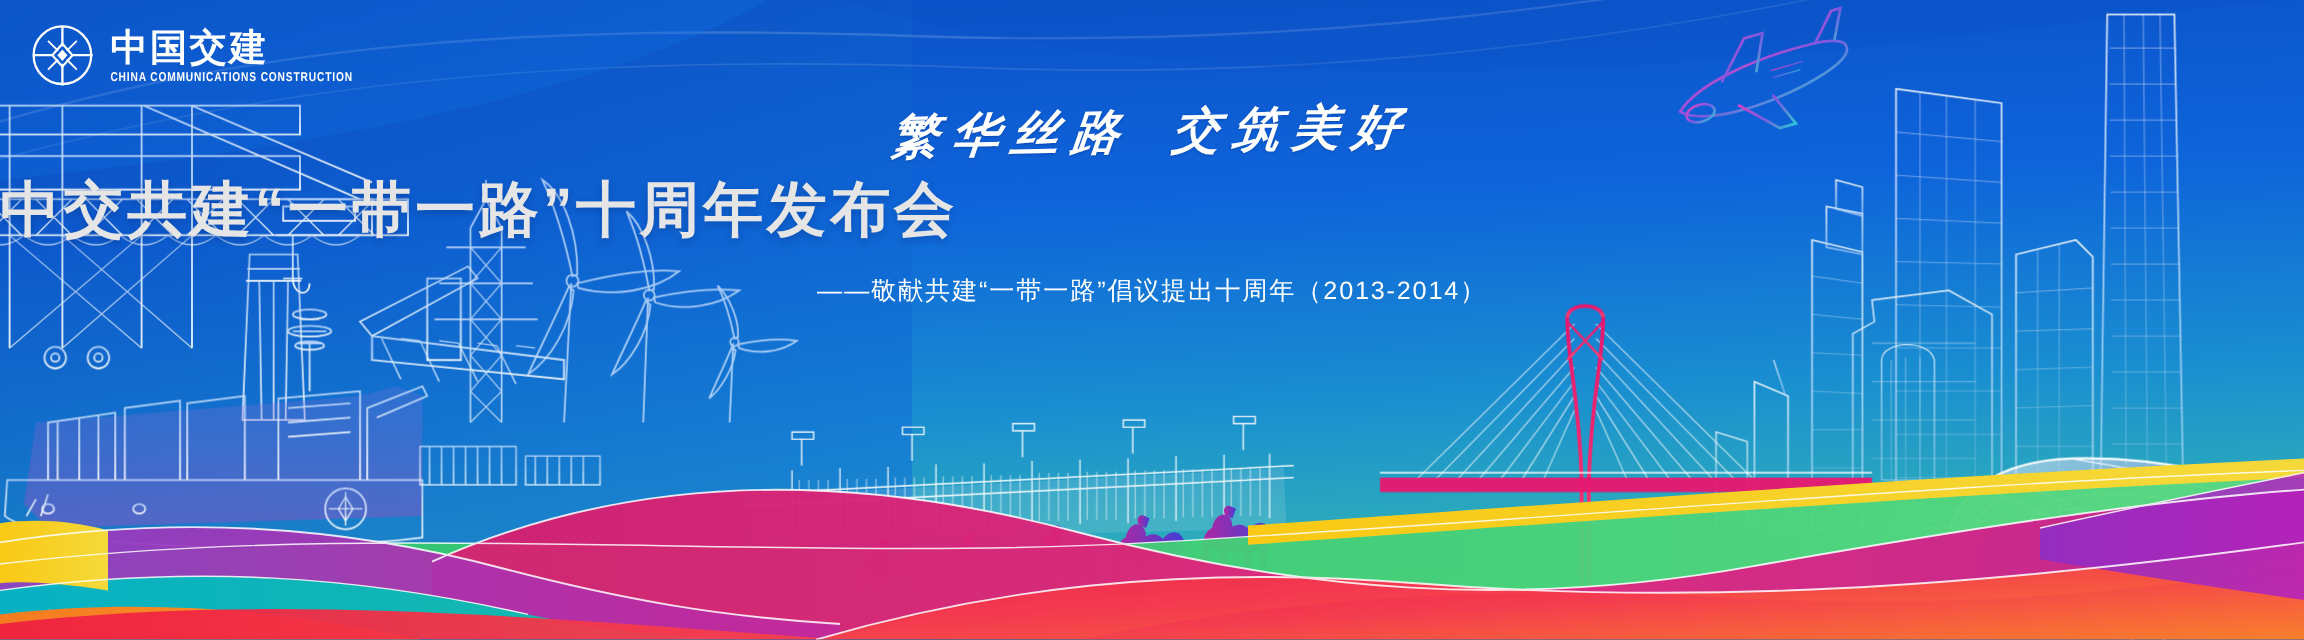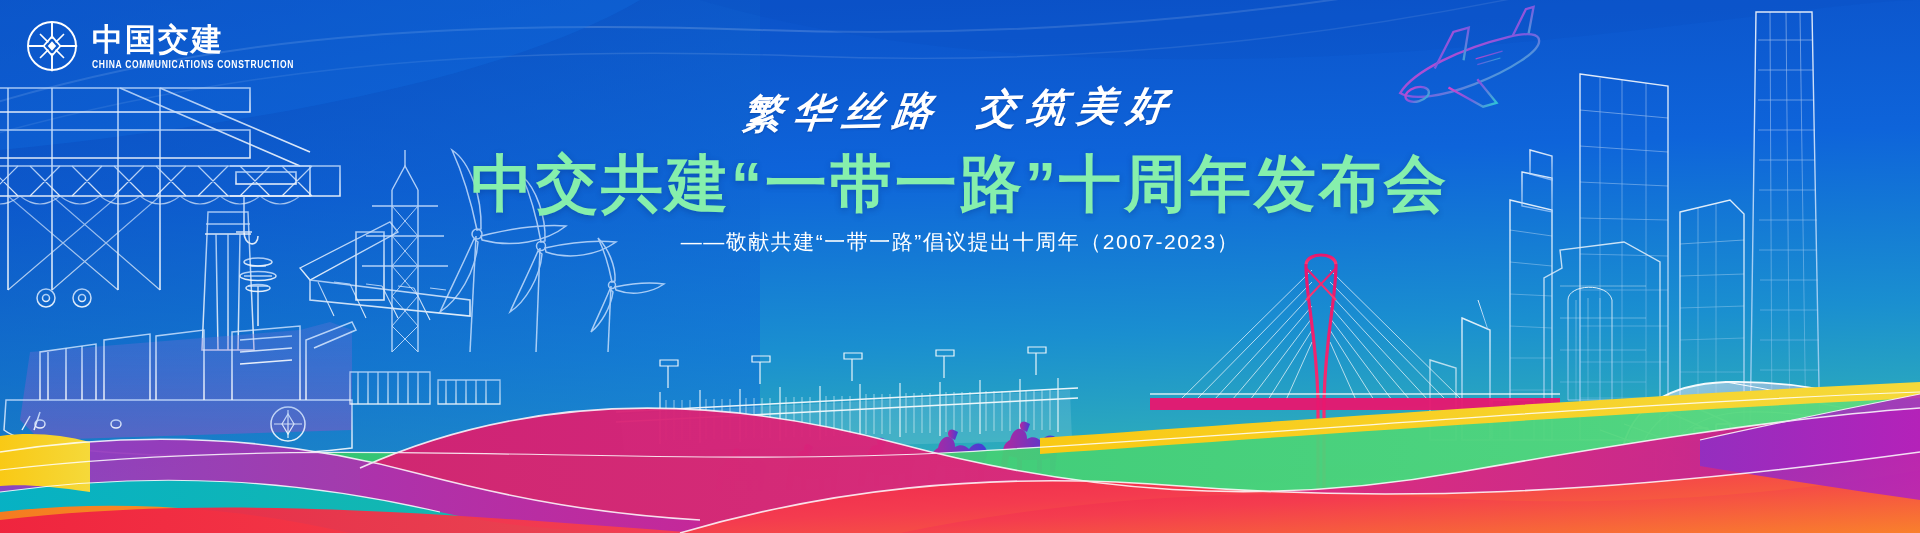--- a/index.html
+++ b/index.html
@@ -41,23 +41,23 @@
     letter-spacing:10px;
     transform:skewX(-7deg) rotate(-1.2deg);
     text-shadow:0 1px 2px rgba(0,40,120,.35);
     white-space:nowrap;
   }
   .calli .gap{display:inline-block;width:34px;}
   .maintitle{
     position:absolute;
     left:0; top:142px;
     width:1920px;
-    text-align:center;
-    color:#86efac;
-    font-size:62px;
+    text-align:left;
+    color:#e5e5e5;
+    font-size:50px;
     font-weight:900;
     letter-spacing:3px;
     white-space:nowrap;
     text-shadow:0 2px 6px rgba(0,35,110,.30);
   }
   .subtitle{
     position:absolute;
     left:0; top:228px;
     width:1920px;
     text-align:center;
@@ -559,16 +559,16 @@
       <span class="logo-cn">中国交建</span>
       <span class="logo-en">CHINA COMMUNICATIONS CONSTRUCTION</span>
     </span>
   </div>
 
   <div class="textwrap">
     <div class="calli">
       <span>繁华丝路</span><span class="gap"></span><span>交筑美好</span>
     </div>
     <div class="maintitle">中交共建“一带一路”十周年发布会</div>
-    <div class="subtitle">——敬献共建“一带一路”倡议提出十周年（2007-2023）</div>
+    <div class="subtitle">——敬献共建“一带一路”倡议提出十周年（2013-2014）</div>
   </div>
 
 </div>
 
 </body></html>

